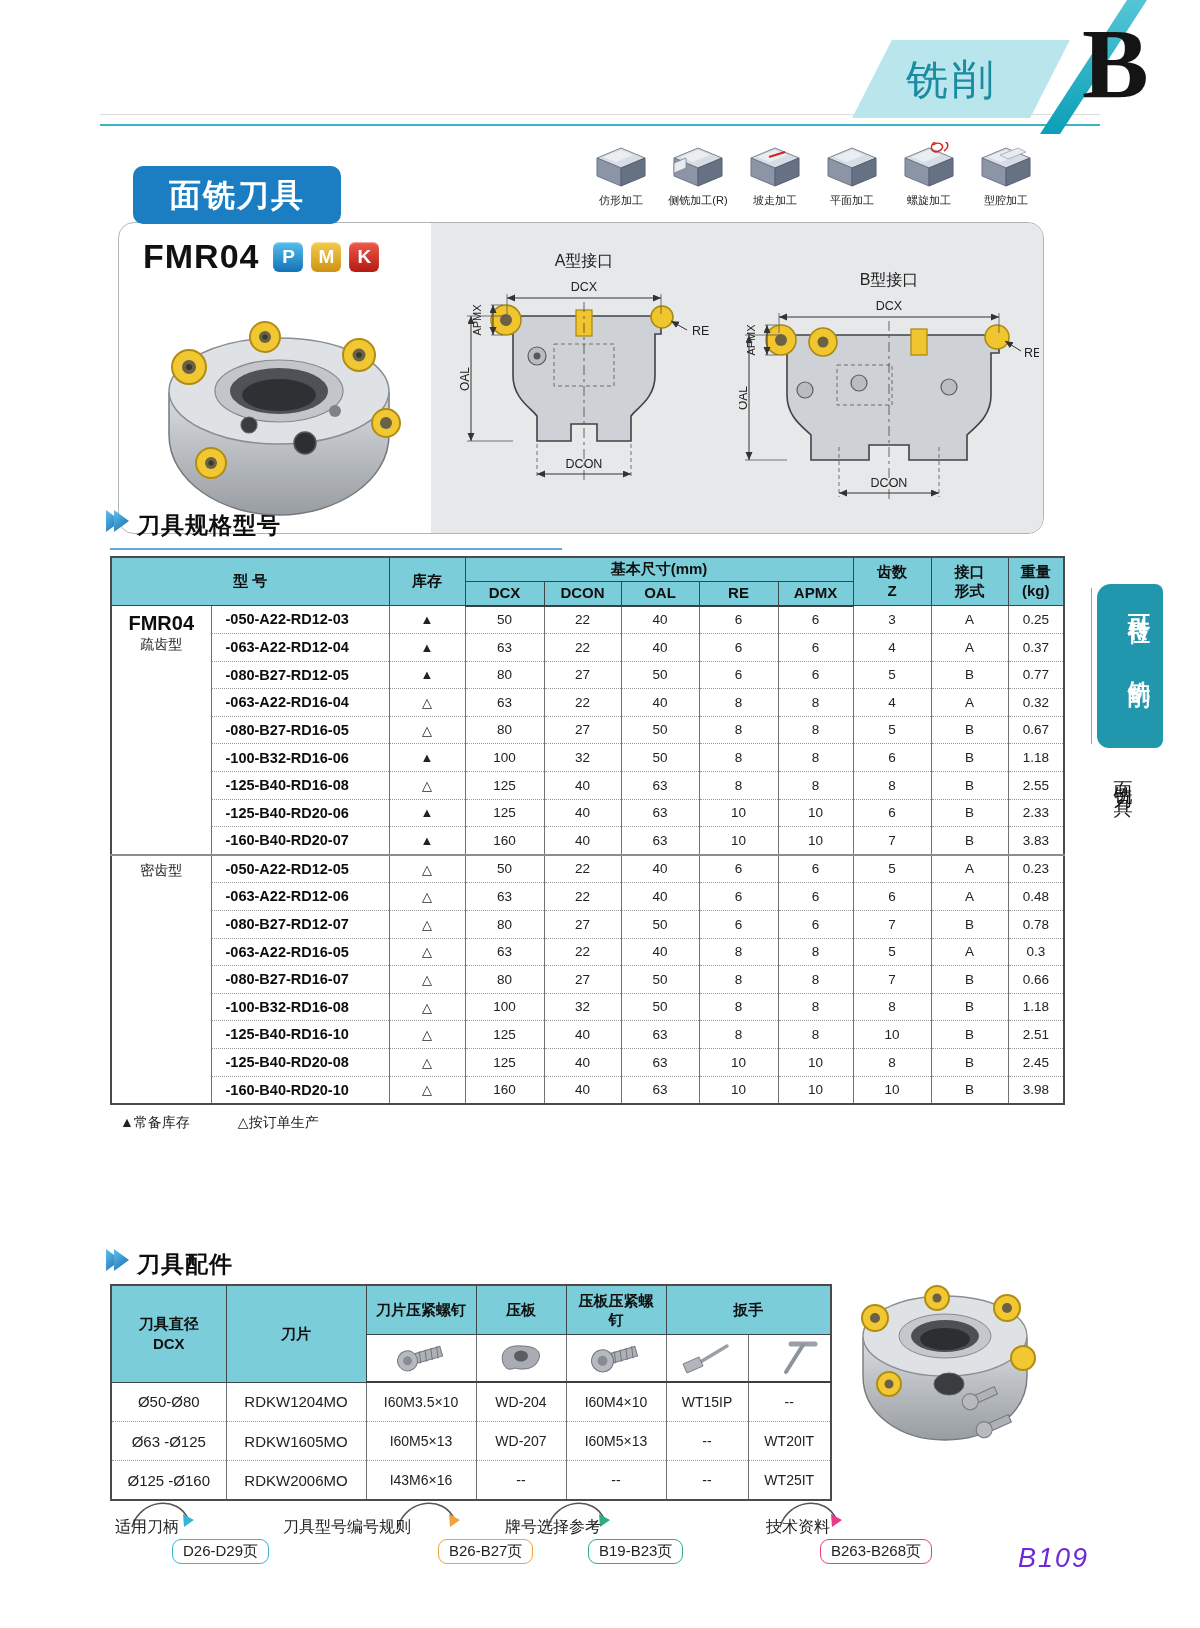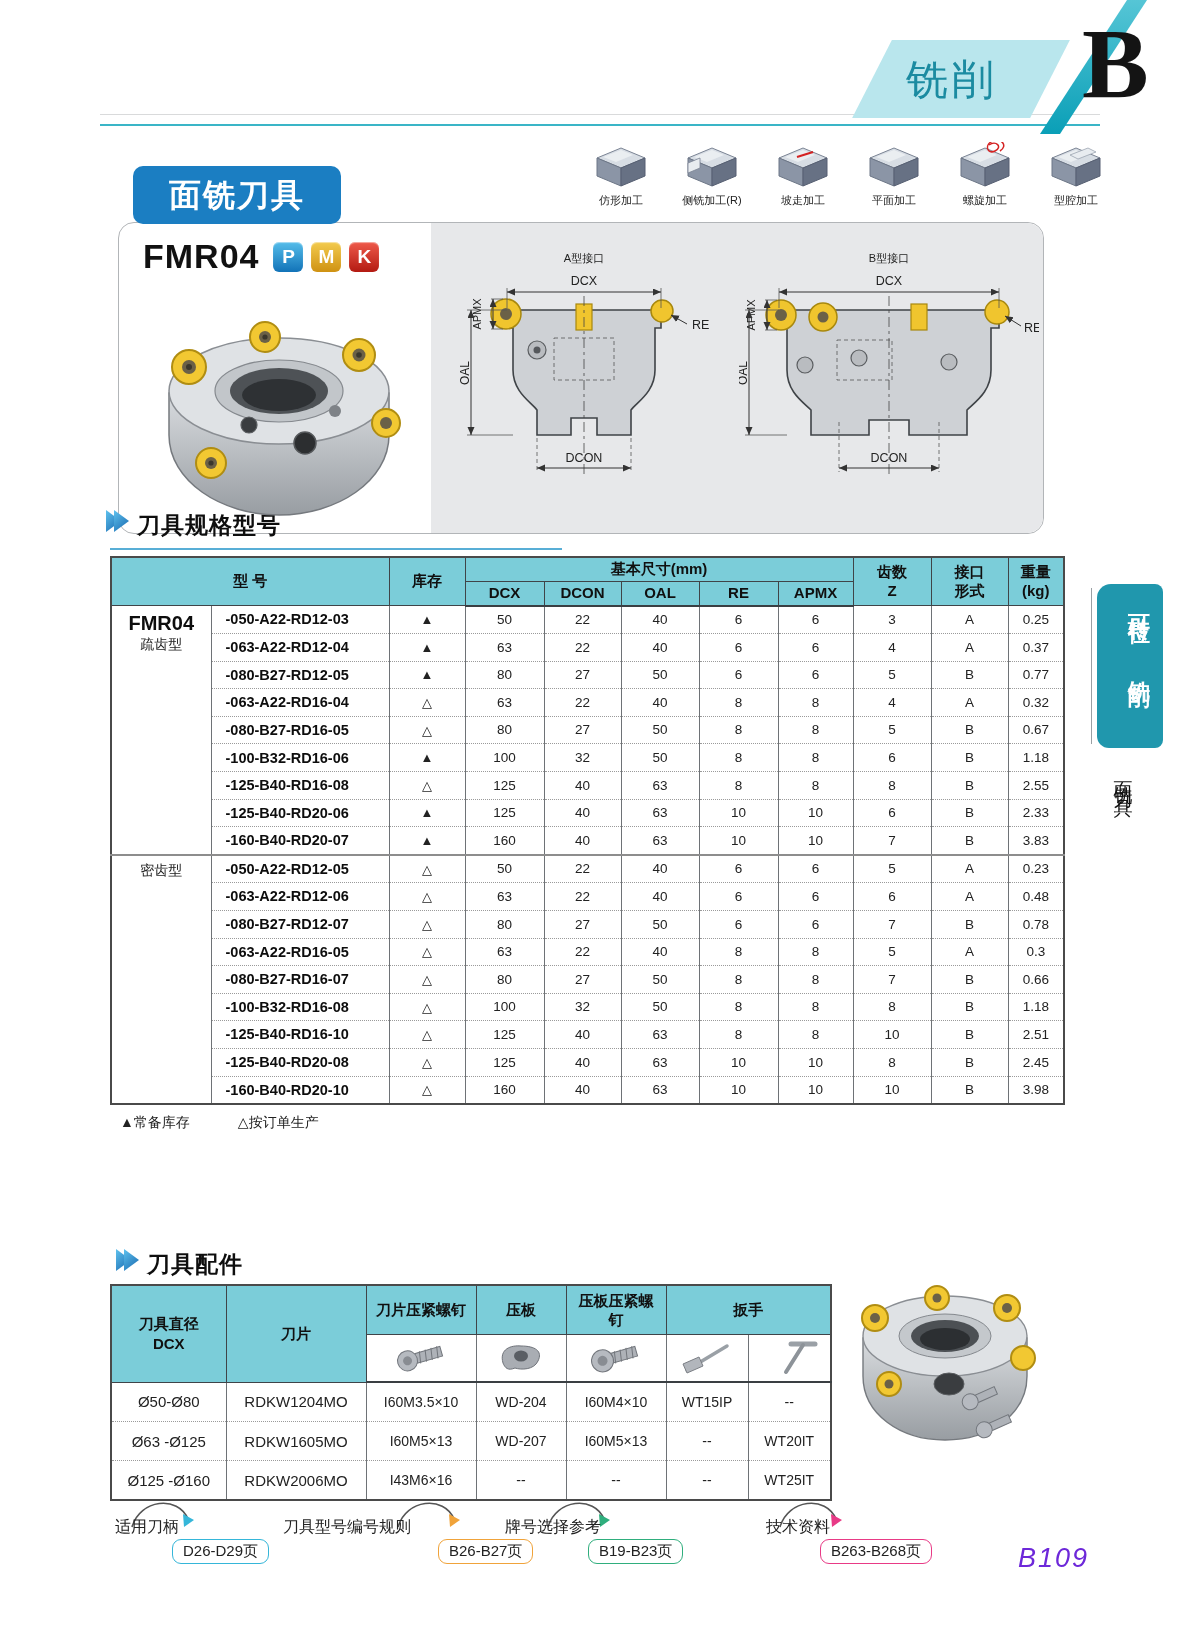--- a/index.html
+++ b/index.html
@@ -19,21 +19,21 @@
     background:linear-gradient(180deg,#59c7d7,#0a9fb7);transform:skewX(-33deg);transform-origin:bottom left;}
   .big-letter{position:absolute;left:1082px;top:14px;font-family:"Liberation Serif","DejaVu Serif",serif;
     font-size:100px;font-weight:bold;color:#141414;line-height:1;z-index:5;}
   .rule-gray{position:absolute;left:100px;top:114px;width:1000px;height:1px;background:#d9dadb;}
   .rule-teal{position:absolute;left:100px;top:124px;width:1000px;height:2px;background:#3ab5c7;}
 
   
   .cat-label{position:absolute;left:133px;top:166px;width:208px;height:58px;background:#1b7ec2;
     border-radius:10px;color:#fff;font-size:32px;font-weight:bold;text-align:center;line-height:58px;
     letter-spacing:2px;z-index:6;}
-  #machining-row{position:absolute;left:585px;top:142px;display:flex;gap:19px;}
+  #machining-row{position:absolute;left:585px;top:142px;display:flex;gap:5px;}
   .m-item{width:72px;text-align:center;}
   .m-label{font-size:11px;color:#222;margin-top:1px;white-space:nowrap;}
   .m-item .spiral,.m-item .pocket,.m-item .mark-ramp,.m-item .mark-step{display:none;}
   .m-item.v4 .spiral{display:inline;}
   .m-item.v5 .pocket{display:inline;}
   .m-item.v2 .mark-ramp{display:inline;}
   .m-item.v1 .mark-step{display:inline;}
 
   
   .panel{position:absolute;left:118px;top:222px;width:924px;height:310px;background:#fff;
@@ -44,22 +44,22 @@
   .fmr-title{font-size:34px;font-weight:bold;color:#111;letter-spacing:1px;}
   .badges{display:flex;gap:8px;}
   .badge{width:30px;height:30px;border-radius:6px;color:#fff;font-weight:bold;font-size:19px;
     text-align:center;line-height:30px;box-shadow:inset 0 1px 1px rgba(255,255,255,.5);}
   .badge-p{background:linear-gradient(180deg,#55bdea,#1273b8);}
   .badge-m{background:linear-gradient(180deg,#f3cb4e,#cf9212);}
   .badge-k{background:linear-gradient(180deg,#ef5a4a,#b31a12);}
   .photo{position:absolute;left:18px;top:62px;z-index:1;}
   .diag-block{position:absolute;top:28px;}
   .diagA{left:340px;width:250px;}
-  .diagB{left:620px;width:300px;}
-  .diag-title{font-size:11px;color:#222;text-align:center;margin-bottom:4px;}
+  .diagB{left:620px;width:300px;margin-top:19px;}
+  .diag-title{font-size:16px;color:#222;text-align:center;margin-bottom:4px;}
   svg text{font-family:"Liberation Sans","DejaVu Sans",sans-serif;}
 
   
   .sec-head{position:absolute;display:flex;gap:8px;}
   .chev{width:15px;height:22px;background:linear-gradient(135deg,#5fc2ee,#1767ae);
     clip-path:polygon(0 0,100% 50%,0 100%);}
   .chev+.chev{margin-left:-7px;}
   .h-title{font-size:23px;font-weight:bold;color:#0e0e0e;letter-spacing:1px;}
   .spec-underline{position:absolute;left:110px;top:548px;width:452px;height:2px;background:#58aed6;}
 
@@ -583,21 +583,21 @@
           <td>3.98</td>
         </tr>
       </tbody>
   </table>
 
   <div class="footnotes">
     <span>▲常备库存</span>
     <span>△按订单生产</span>
   </div>
 
-  <div class="sec-head" style="left:116px;top:1249px;">
+  <div class="sec-head" style="left:106px;top:1249px;">
     <span style="display:flex;">
         <span class="chev"></span>
         <span class="chev"></span>
       </span>
     <span class="h-title">刀具配件</span>
   </div>
 
   <table class="acc">
     <colgroup>
       <col style="width:115px">

